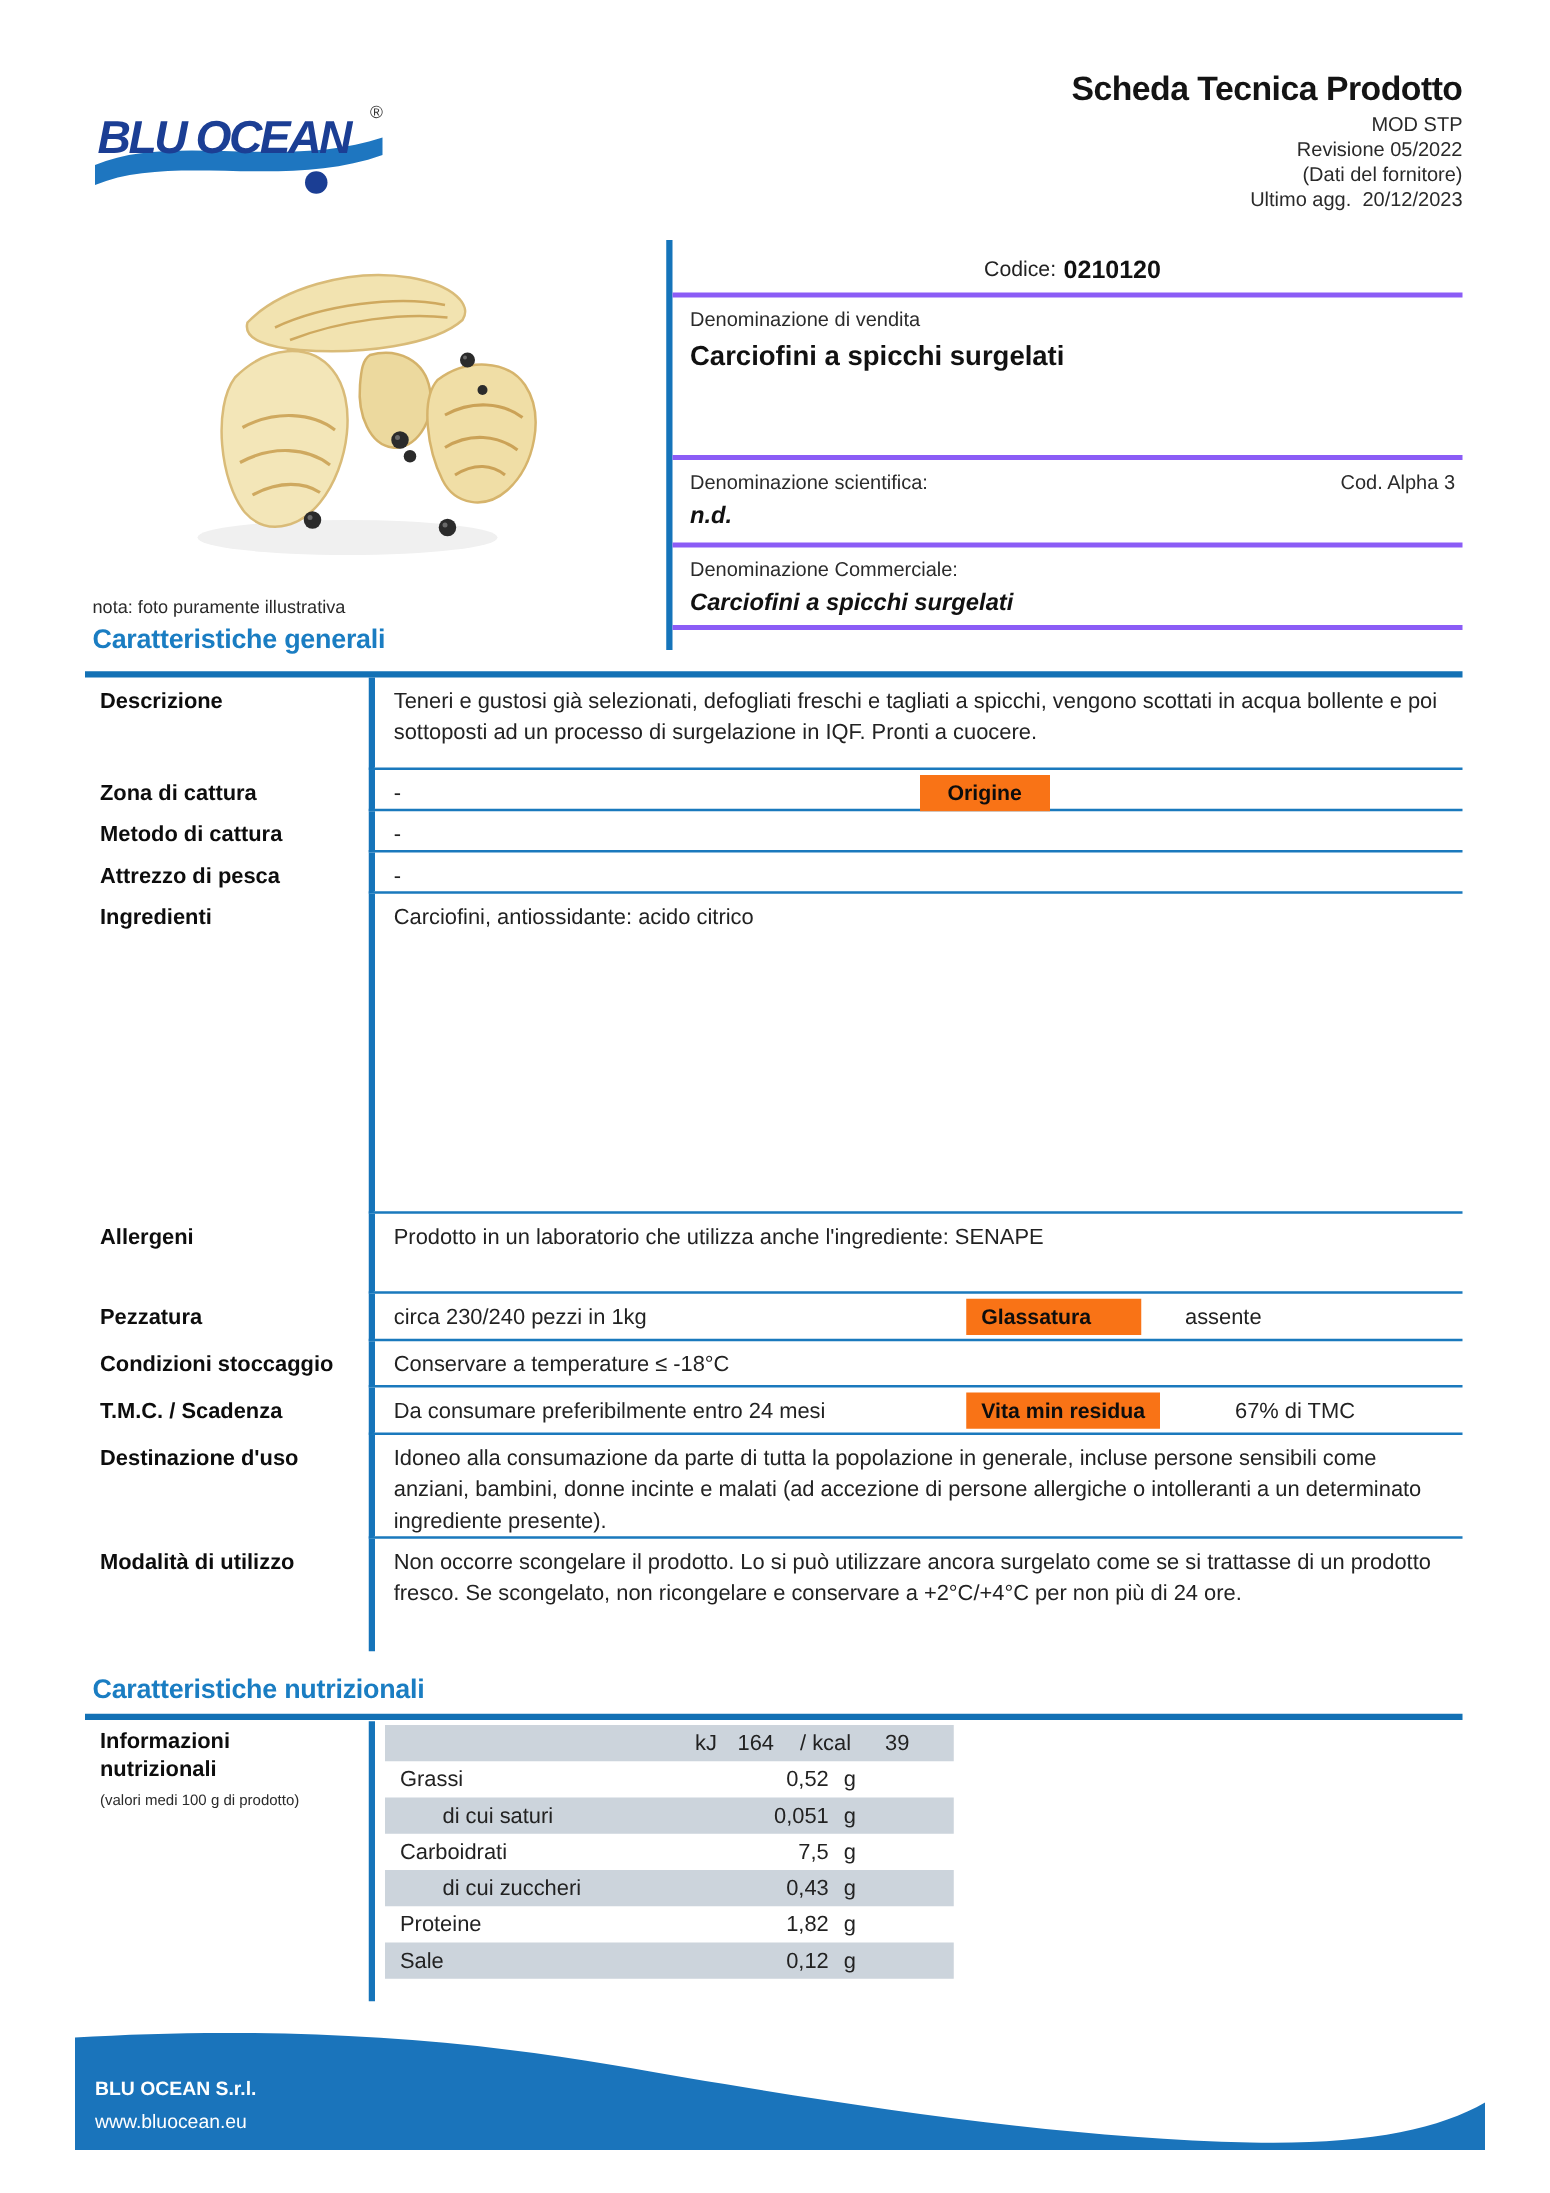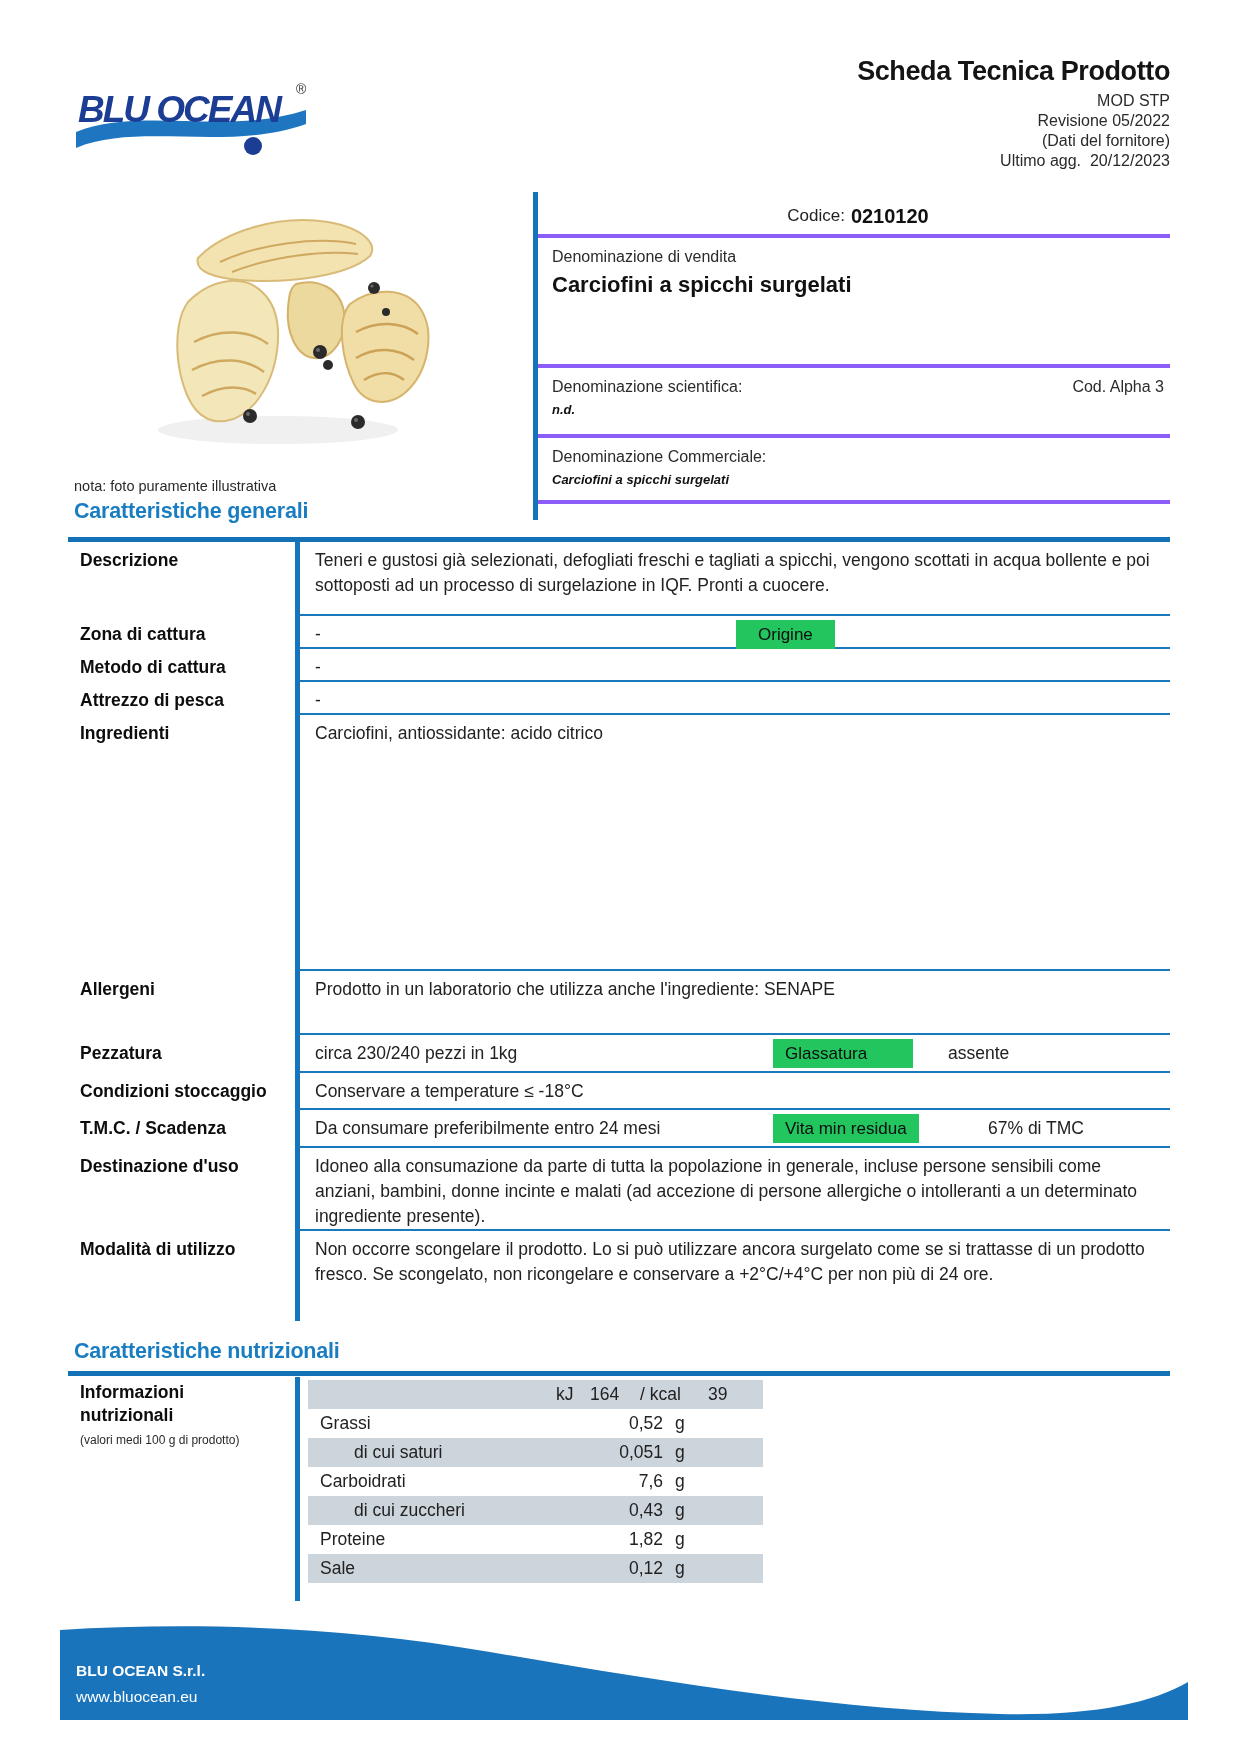--- a/index.html
+++ b/index.html
@@ -18,21 +18,21 @@
   .info-sec{box-sizing:border-box;padding:6px 6px 0 14px;border-bottom:4px solid #8b5cf6;justify-content:center;}
   .sec-codice{height:46px;display:flex;align-items:center;}
   .codice-label{font-size:17px;color:#222;}
   .codice-value{font-size:20px;font-weight:700;color:#111;margin-left:6px;}
   .sec-vendita{height:130px;}
   .sec-scient{height:70px;}
   .sec-comm{height:66px;}
   .mini-label{font-size:16px;color:#2b2b2b;padding-top:4px;}
   .label-row{display:flex;justify-content:space-between;align-items:flex-start;}
   .big-name{font-size:22px;font-weight:700;color:#111;margin-top:6px;}
-  .ital-name{font-size:13px;font-weight:700;font-style:italic;color:#111;margin-top:6px;}
+  .ital-name{font-size:19px;font-weight:700;font-style:italic;color:#111;margin-top:6px;}
   .alpha{font-size:16px;color:#2b2b2b;padding-top:4px;}
 
   
   .photo{position:absolute;left:128px;top:192px;width:340px;height:280px;}
   .photo-note{position:absolute;left:74px;top:478px;font-size:14.5px;color:#2a2a2a;}
 
   
   .sec-heading{position:absolute;left:74px;font-size:21.5px;font-weight:700;color:#1a7dc2;letter-spacing:-0.2px;}
   .h-general{top:499px;}
   .h-nutri{top:1339px;}
@@ -48,21 +48,21 @@
   .gcell-content{flex:1;box-sizing:border-box;border-left:5px solid #1574ba;
                  border-bottom:2px solid #1a79bd;padding:6px 10px 0 15px;
                  font-size:17.5px;line-height:25px;color:#222;position:relative;}
   .grow:last-child .gcell-content{border-bottom:none;}
   .mh-descr{min-height:74px;}  .mh-zona{min-height:31px;}
   .mh-met{min-height:29px;}    .mh-att{min-height:30px;}
   .mh-ing{min-height:256px;}   .mh-all{min-height:64px;}
   .mh-pez{min-height:38px;}    .mh-sto{min-height:37px;}
   .mh-tmc{min-height:38px;}    .mh-dest{min-height:79px;}
   .mh-mod{min-height:90px;}
-  .chip{position:absolute;top:4px;background:#22c55e;font-weight:400;color:#0d0d0d;
+  .chip{position:absolute;top:4px;background:#f97316;font-weight:700;color:#0d0d0d;
         font-size:17px;padding:2px 12px;white-space:nowrap;}
   .chip-origine{left:436px;padding:2px 22px;}
   .chip-glass{left:473px;width:116px;box-sizing:content-box;}
   .chip-vita{left:473px;}
   .chip-after{position:absolute;top:6px;font-size:17.5px;color:#222;white-space:nowrap;}
   .after-glass{left:648px;}
   .after-vita{left:688px;}
 
   
   .ntable{position:absolute;left:68px;top:1377px;width:1102px;display:flex;}
@@ -241,21 +241,21 @@
           <span class="nvalue">0,52</span>
           <span class="nunit">g</span>
         </div>
         <div class="nrow shade">
           <span class="nname indent">di cui saturi</span>
           <span class="nvalue">0,051</span>
           <span class="nunit">g</span>
         </div>
         <div class="nrow">
           <span class="nname">Carboidrati</span>
-          <span class="nvalue">7,6</span>
+          <span class="nvalue">7,5</span>
           <span class="nunit">g</span>
         </div>
         <div class="nrow shade">
           <span class="nname indent">di cui zuccheri</span>
           <span class="nvalue">0,43</span>
           <span class="nunit">g</span>
         </div>
         <div class="nrow">
           <span class="nname">Proteine</span>
           <span class="nvalue">1,82</span>

